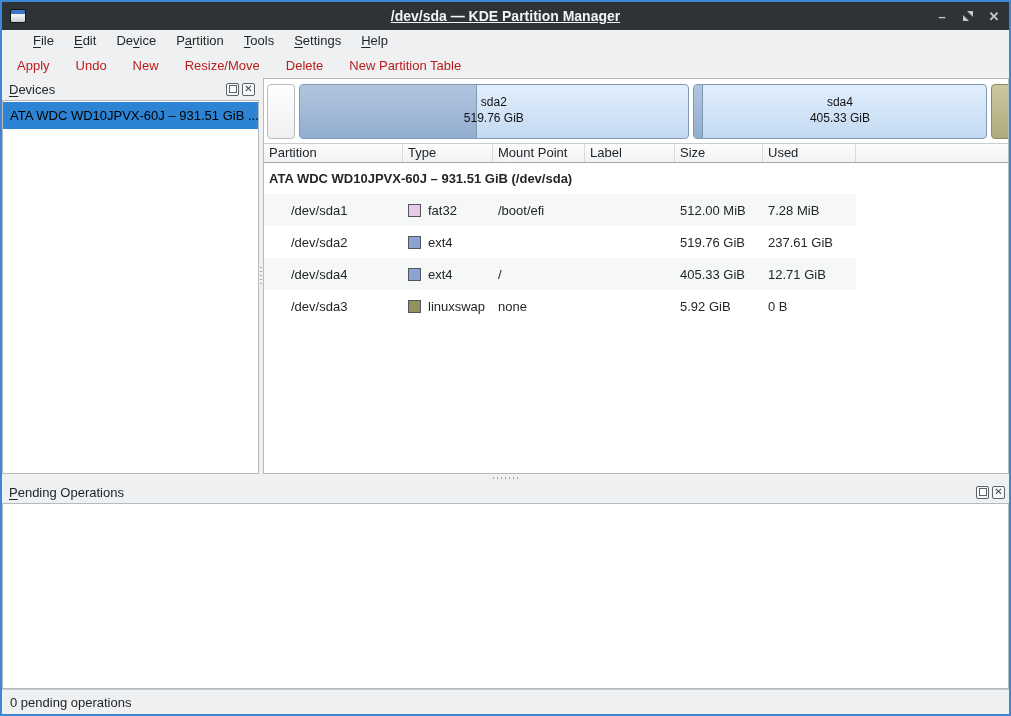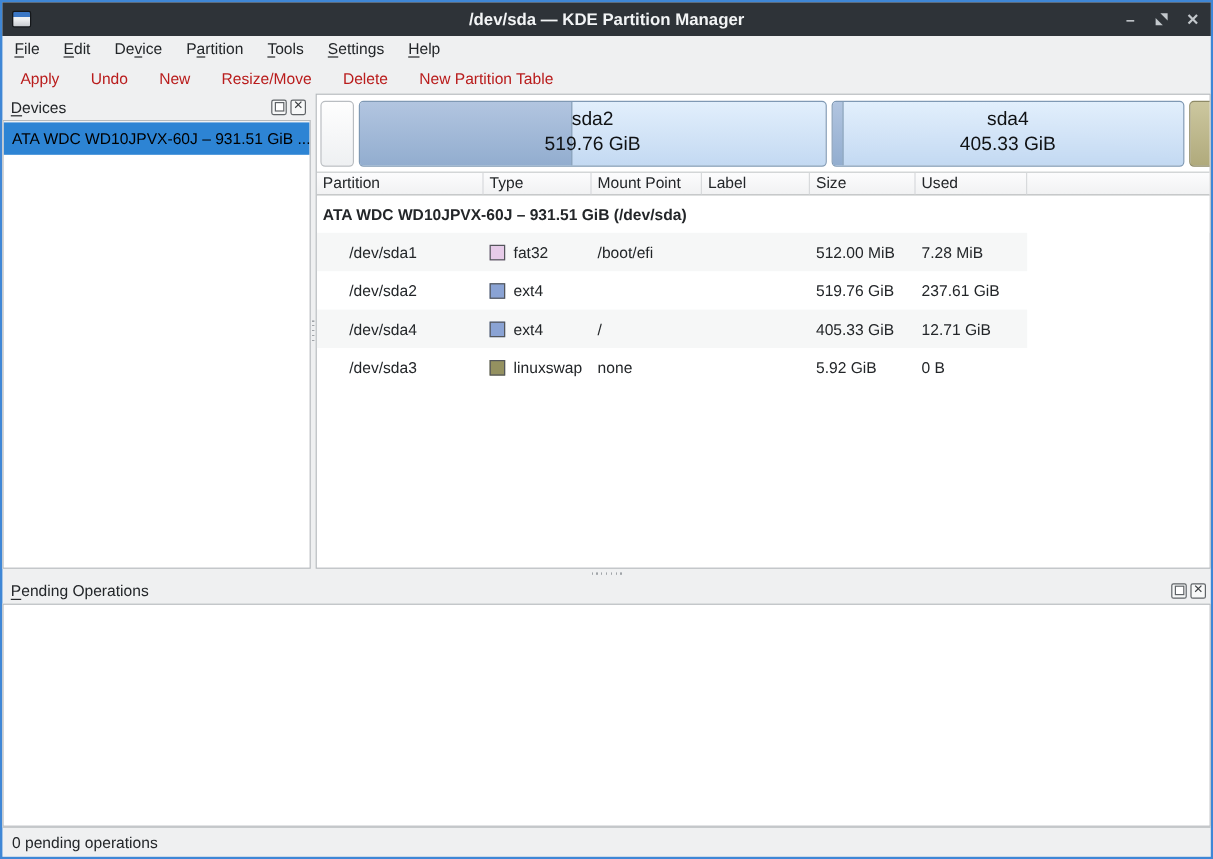--- a/index.html
+++ b/index.html
@@ -8,28 +8,28 @@
 
   .window { width:1011px; height:716px; border:2px solid #3f87d6; background:#eff0f1;
             display:flex; flex-direction:column; }
 
   
   .titlebar { height:28px; background:#2e3338; position:relative;
               display:flex; align-items:center; padding:0 8px; flex:0 0 auto; }
   .app-icon { width:16px; height:14px; border:1px solid #14171a; border-radius:2px;
               background:linear-gradient(#3a76c4 0 4px, #eef0f2 4px 6px, #c7cbd0 100%); }
   .tb-title { position:absolute; left:0; right:0; text-align:center; color:#f2f4f5;
-              font-weight:bold; font-size:14px; pointer-events:none; }
+              font-weight:bold; font-size:14px; pointer-events:none;text-decoration:underline; }
   .win-controls { margin-left:auto; display:flex; align-items:center; gap:12px; z-index:1; }
   .win-btn { color:#c3c8cc; width:14px; height:14px; display:flex; align-items:center;
              justify-content:center; font-size:13px; font-weight:bold; cursor:default; }
   .win-btn svg { display:block; }
 
   
-  .menubar { height:22px; display:flex; align-items:center; padding:0 0; flex:0 0 auto; }
+  .menubar { height:22px; display:flex; align-items:center; padding:0 21px; flex:0 0 auto; }
   .menu-item { padding:0 10px; height:22px; line-height:22px; }
   .menu-item .u { text-decoration:underline; text-underline-offset:2px; }
 
   
   .toolbar { height:26px; display:flex; align-items:center; padding:0 2px;
              color:#b91c1c; flex:0 0 auto; }
   .tool-item { padding:0 13px; }
 
   
   .main { height:396px; display:flex; flex:0 0 auto; }
@@ -53,21 +53,21 @@
   .vsplitter .handle { width:2px; height:18px;
         background:repeating-linear-gradient(#a0a4a8 0 1px, transparent 1px 4px); }
 
   .right-pane { flex:1; background:#fff; border:1px solid #b6babd; display:flex;
                 flex-direction:column; overflow:hidden; }
 
   
   .partbar { height:64px; display:flex; align-items:center; padding:0 3px; gap:4px; flex:0 0 auto; }
   .segment { position:relative; height:55px; border:1px solid #7f99b4; border-radius:4px;
              display:flex; flex-direction:column; align-items:center; justify-content:center;
-             font-size:16px; overflow:hidden; flex:0 0 auto; }
+             font-size:12px; overflow:hidden; flex:0 0 auto; }
   .seg-ext4 { background:linear-gradient(#e2effc, #c3d9f2); }
   .seg-fat32 { background:linear-gradient(#fefefe, #eef0f2); border-color:#b9bdc1; }
   .seg-swap { background:linear-gradient(#ccc79f, #b0aa7c); border-color:#8e8a66; }
   .used { position:absolute; left:0; top:0; bottom:0; border-right:1px solid #7f99b4;
           background:linear-gradient(#b2c5e0, #92adcf); }
   .seg-label, .seg-size { z-index:1; line-height:1.3; color:#101214; text-align:center; }
 
   
   .thead { display:flex; height:20px; background:linear-gradient(#fcfcfd, #f1f2f3);
            border-top:1px solid #c9ccce; border-bottom:1px solid #a6a9ab; flex:0 0 auto; }

